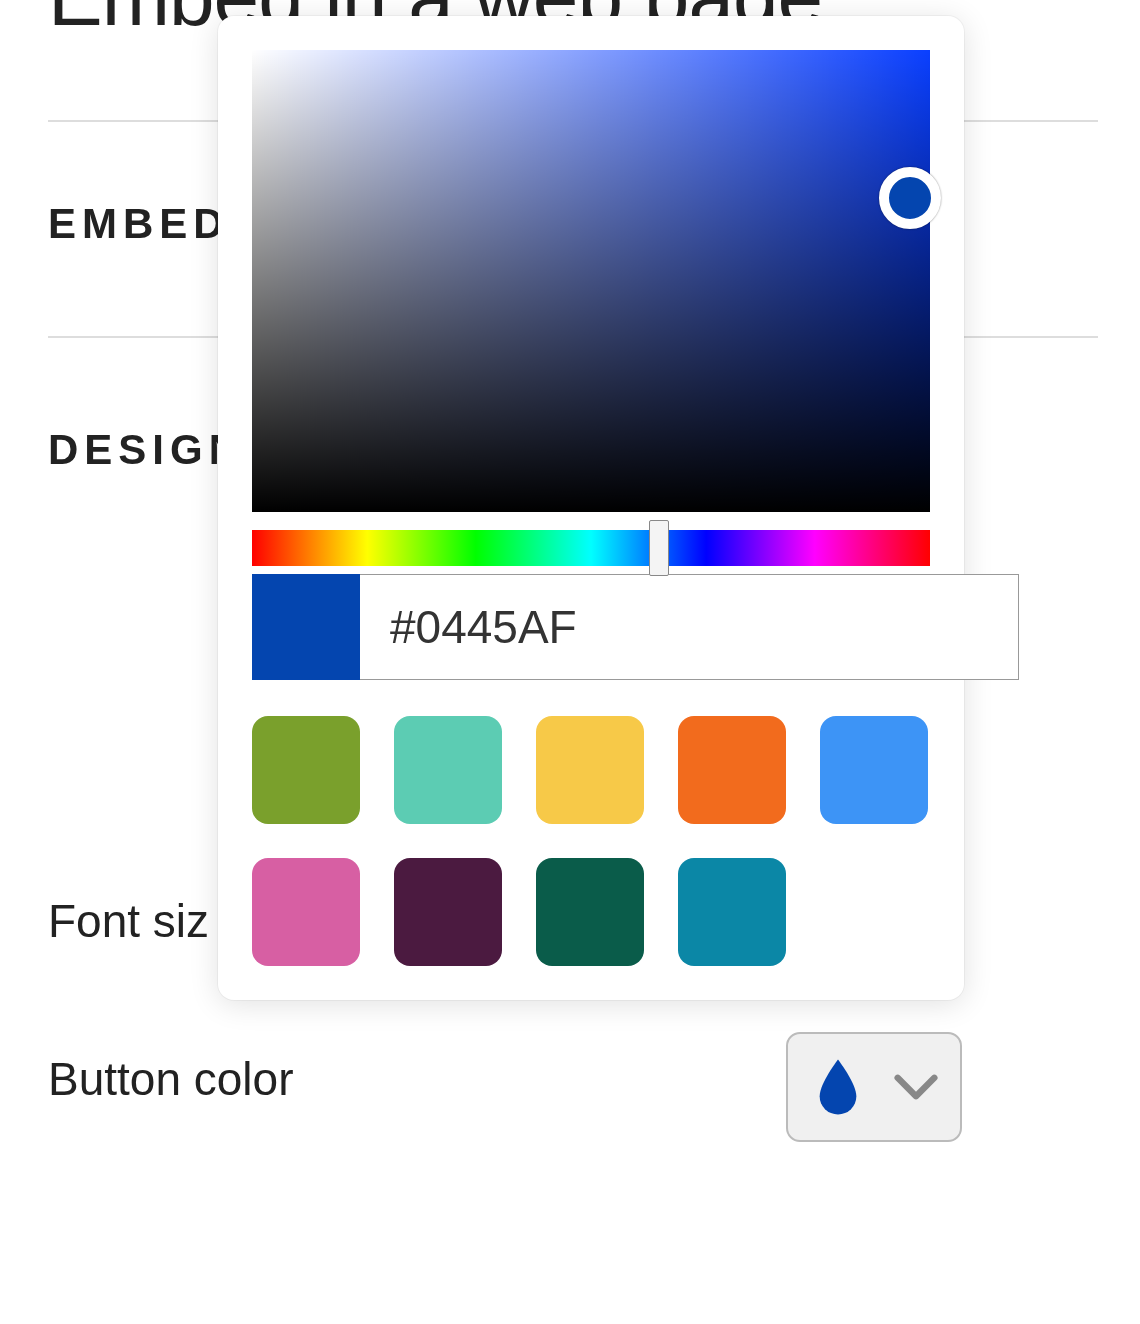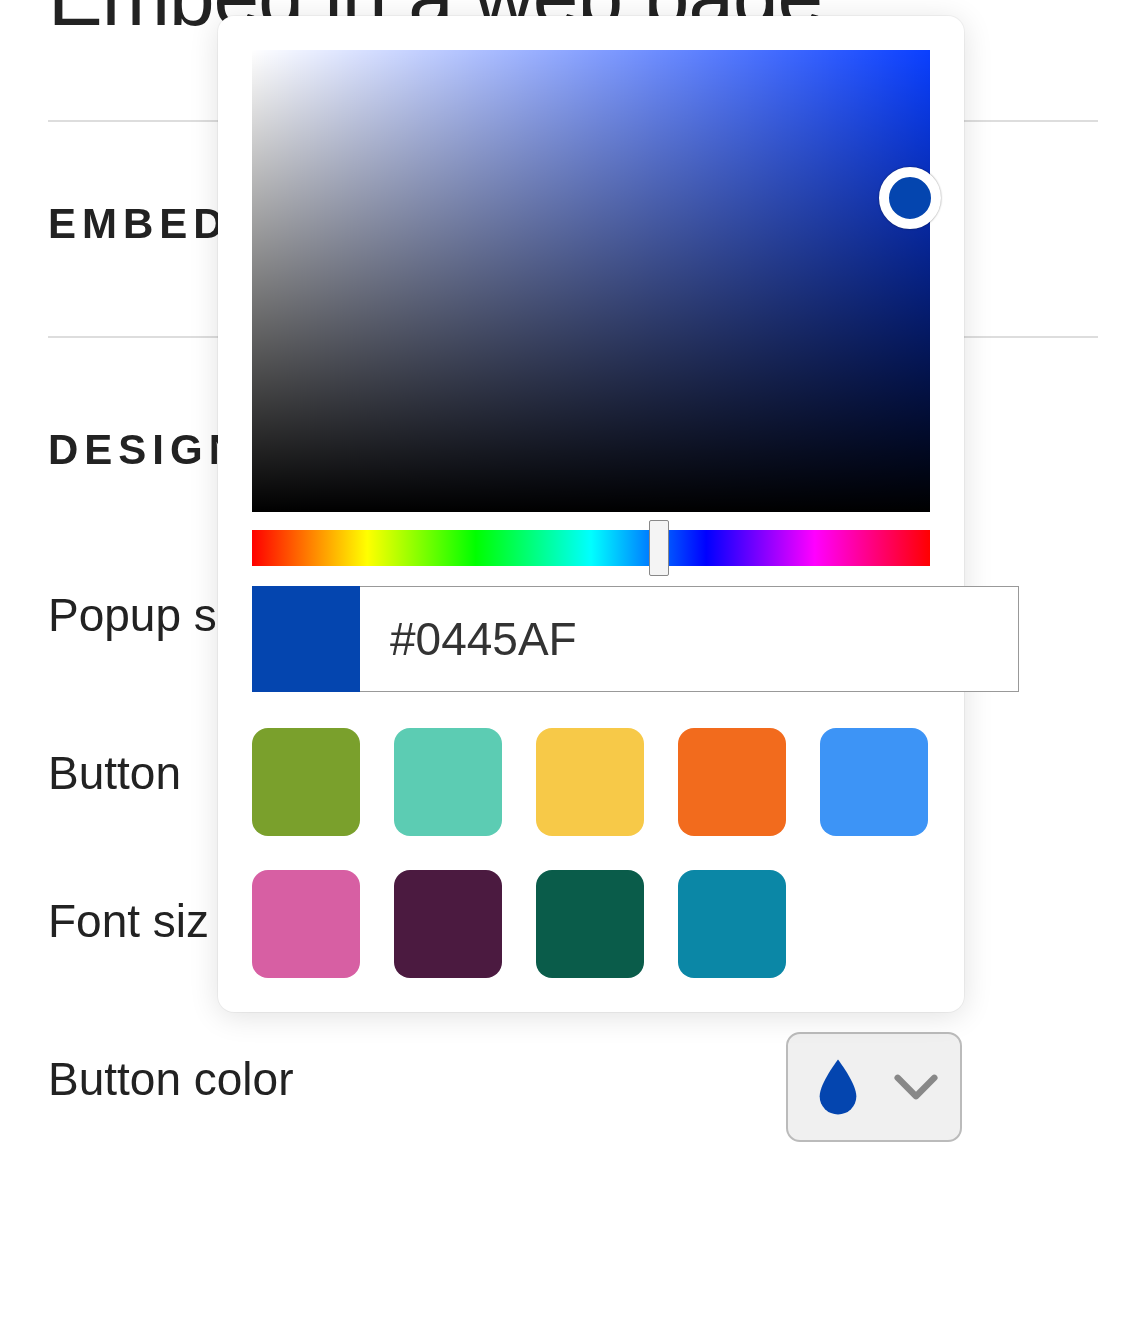--- a/index.html
+++ b/index.html
@@ -127,21 +127,21 @@
     position:absolute;
     top: -10px;
     width: 20px;
     height: 56px;
     background: #f4f4f4;
     border: 1.5px solid #888;
     border-radius: 2px;
     transform: translateX(-50%);
   }
   .hex-row {
-    margin-top: 20px;
+    margin-top: 8px;
     display: flex;
     width: 678px;
     height: 106px;
   }
   .hex-swatch {
     width: 108px;
     height: 106px;
     flex: none;
   }
   .hex-input {
@@ -175,22 +175,20 @@
   <div class="page-title">Embed in a web page</div>
 
   <div class="hr hr1"></div>
 
   <div class="section-label section-embed">EMBED</div>
 
   <div class="hr hr2"></div>
 
   <div class="section-label section-design">DESIGN</div>
 
-  <div class="field-row row-popup">Popup s</div>
-  <div class="field-row row-button">Button </div>
   <div class="field-row row-color">Button color</div>
   <div class="field-row row-font">Font siz</div>
 
   <div class="color-trigger">
     <span class="drop-icon">
       <svg width="44" height="56" viewBox="0 0 24 30">
         <path d="M12 0 C12 0 2 13 2 20 a10 10 0 0 0 20 0 C22 13 12 0 12 0 Z" fill="#0445AF"></path>
       </svg>
     </span>
     <span class="chev-icon">

